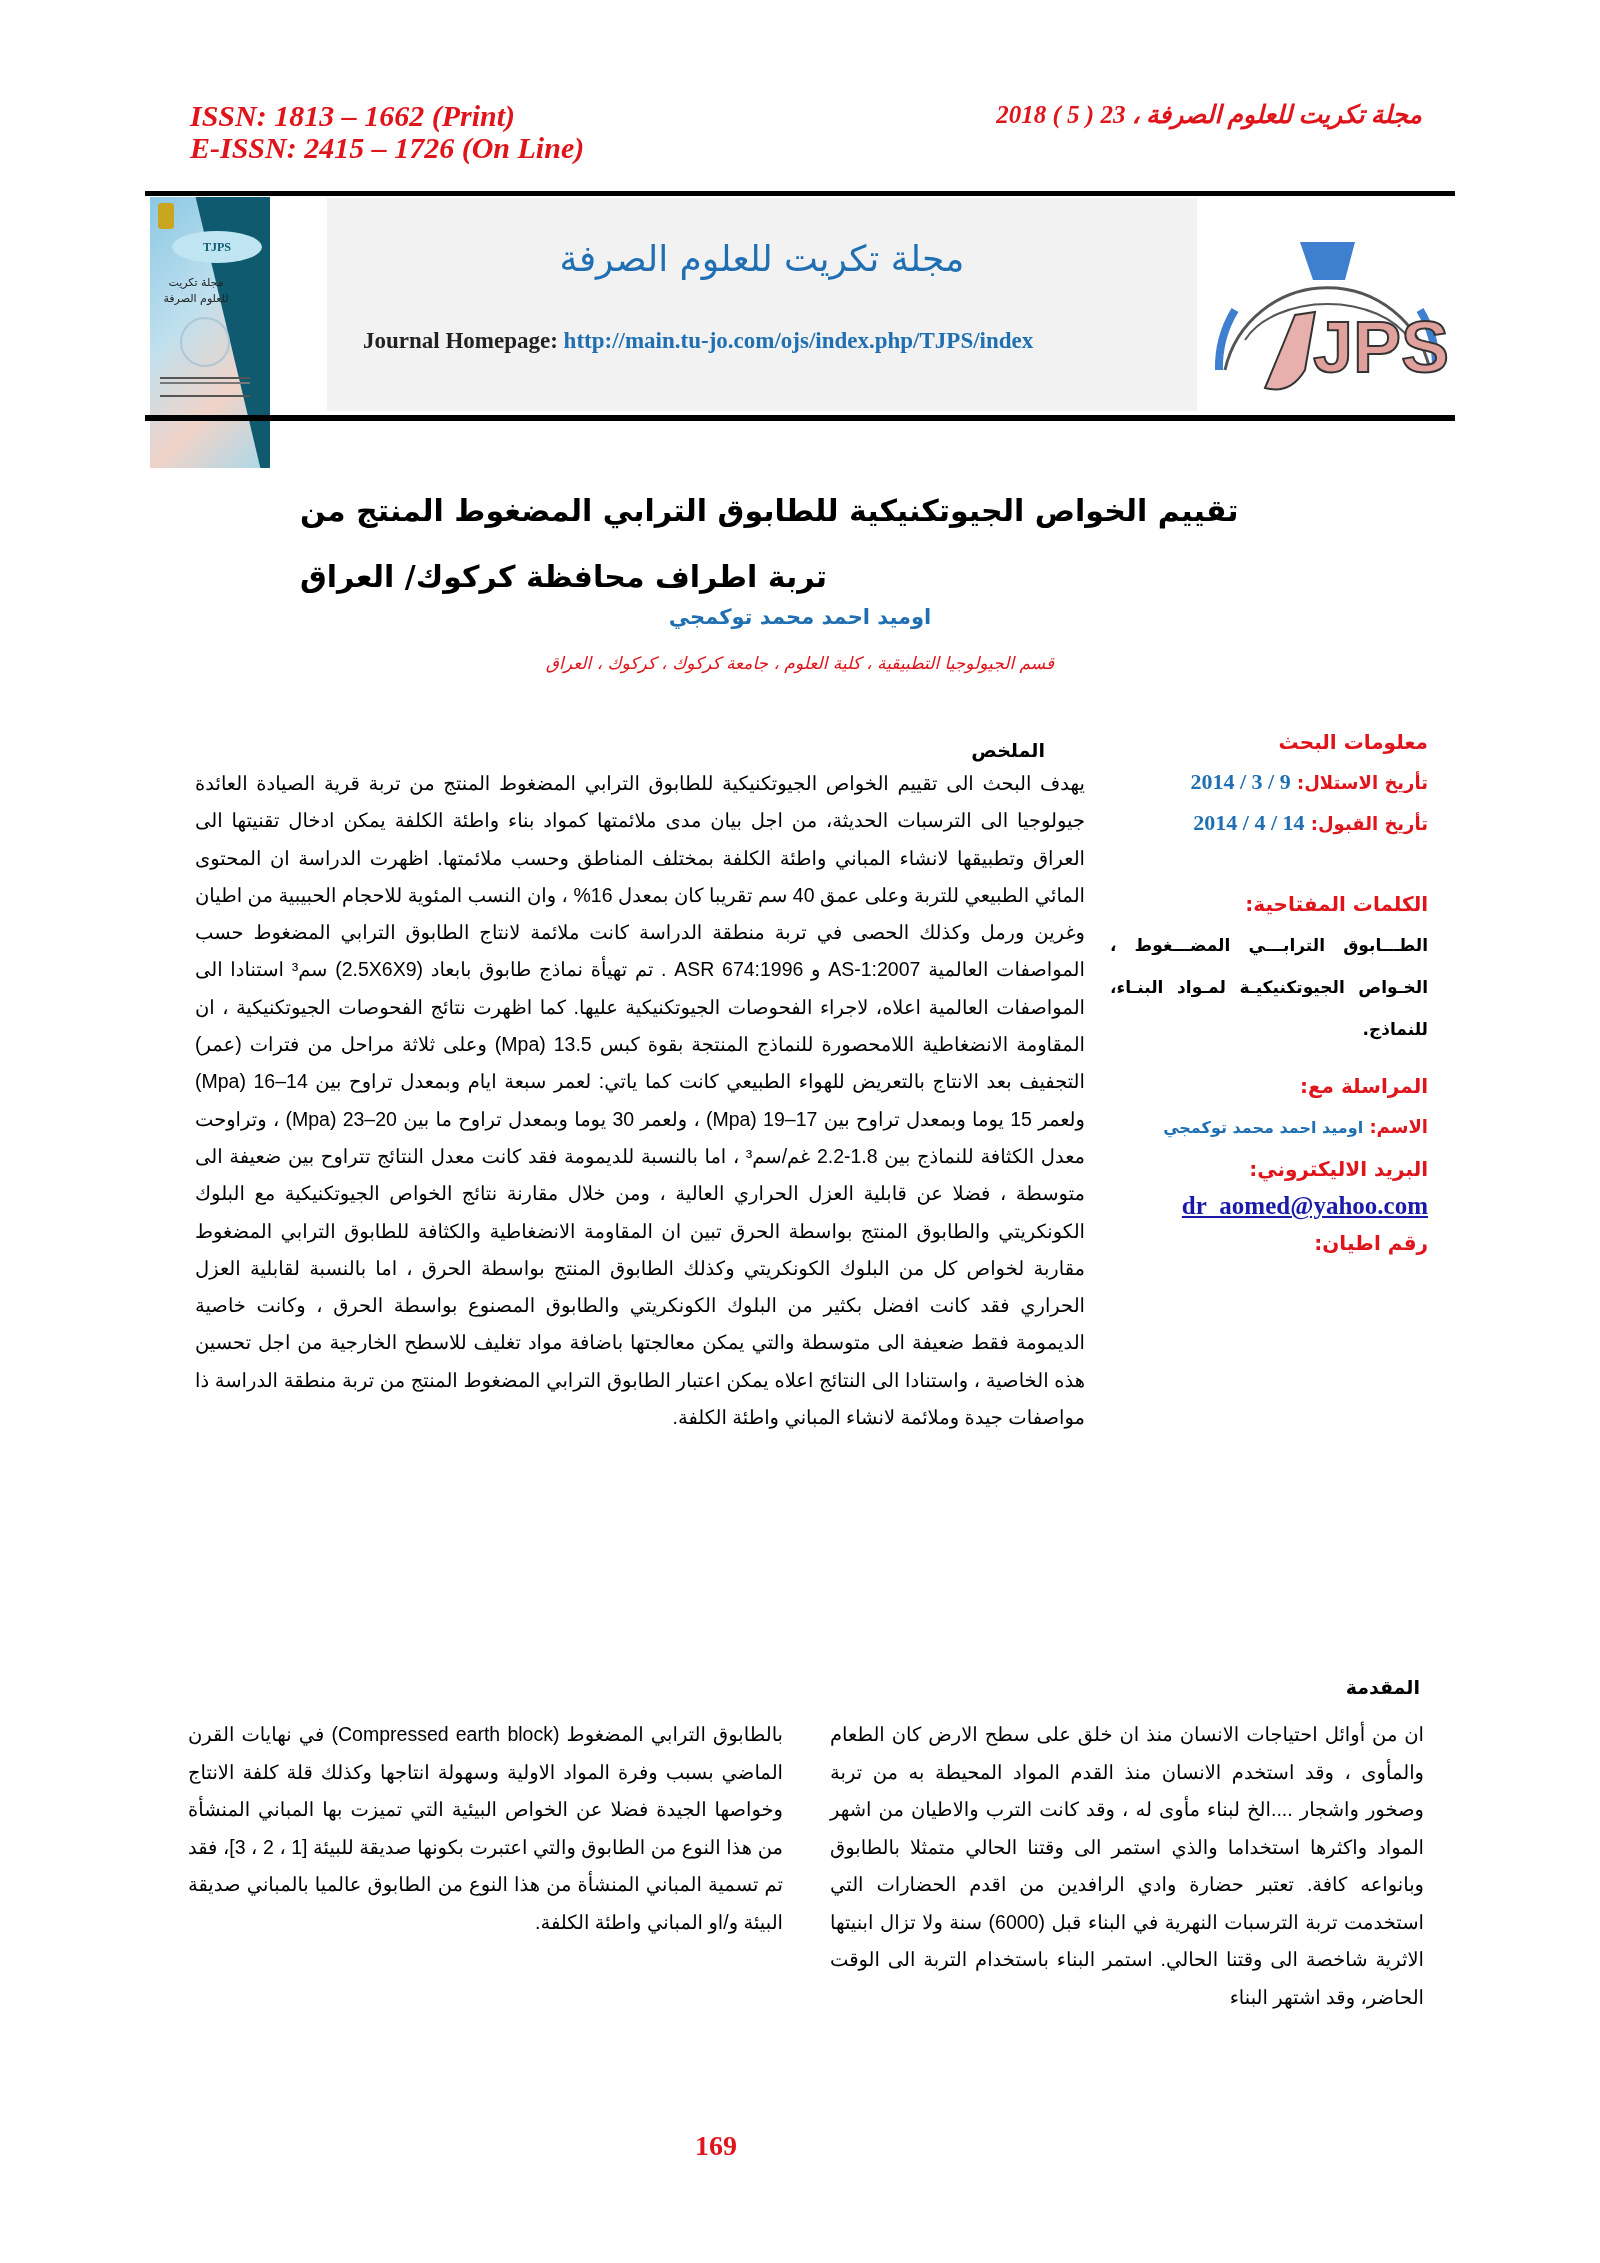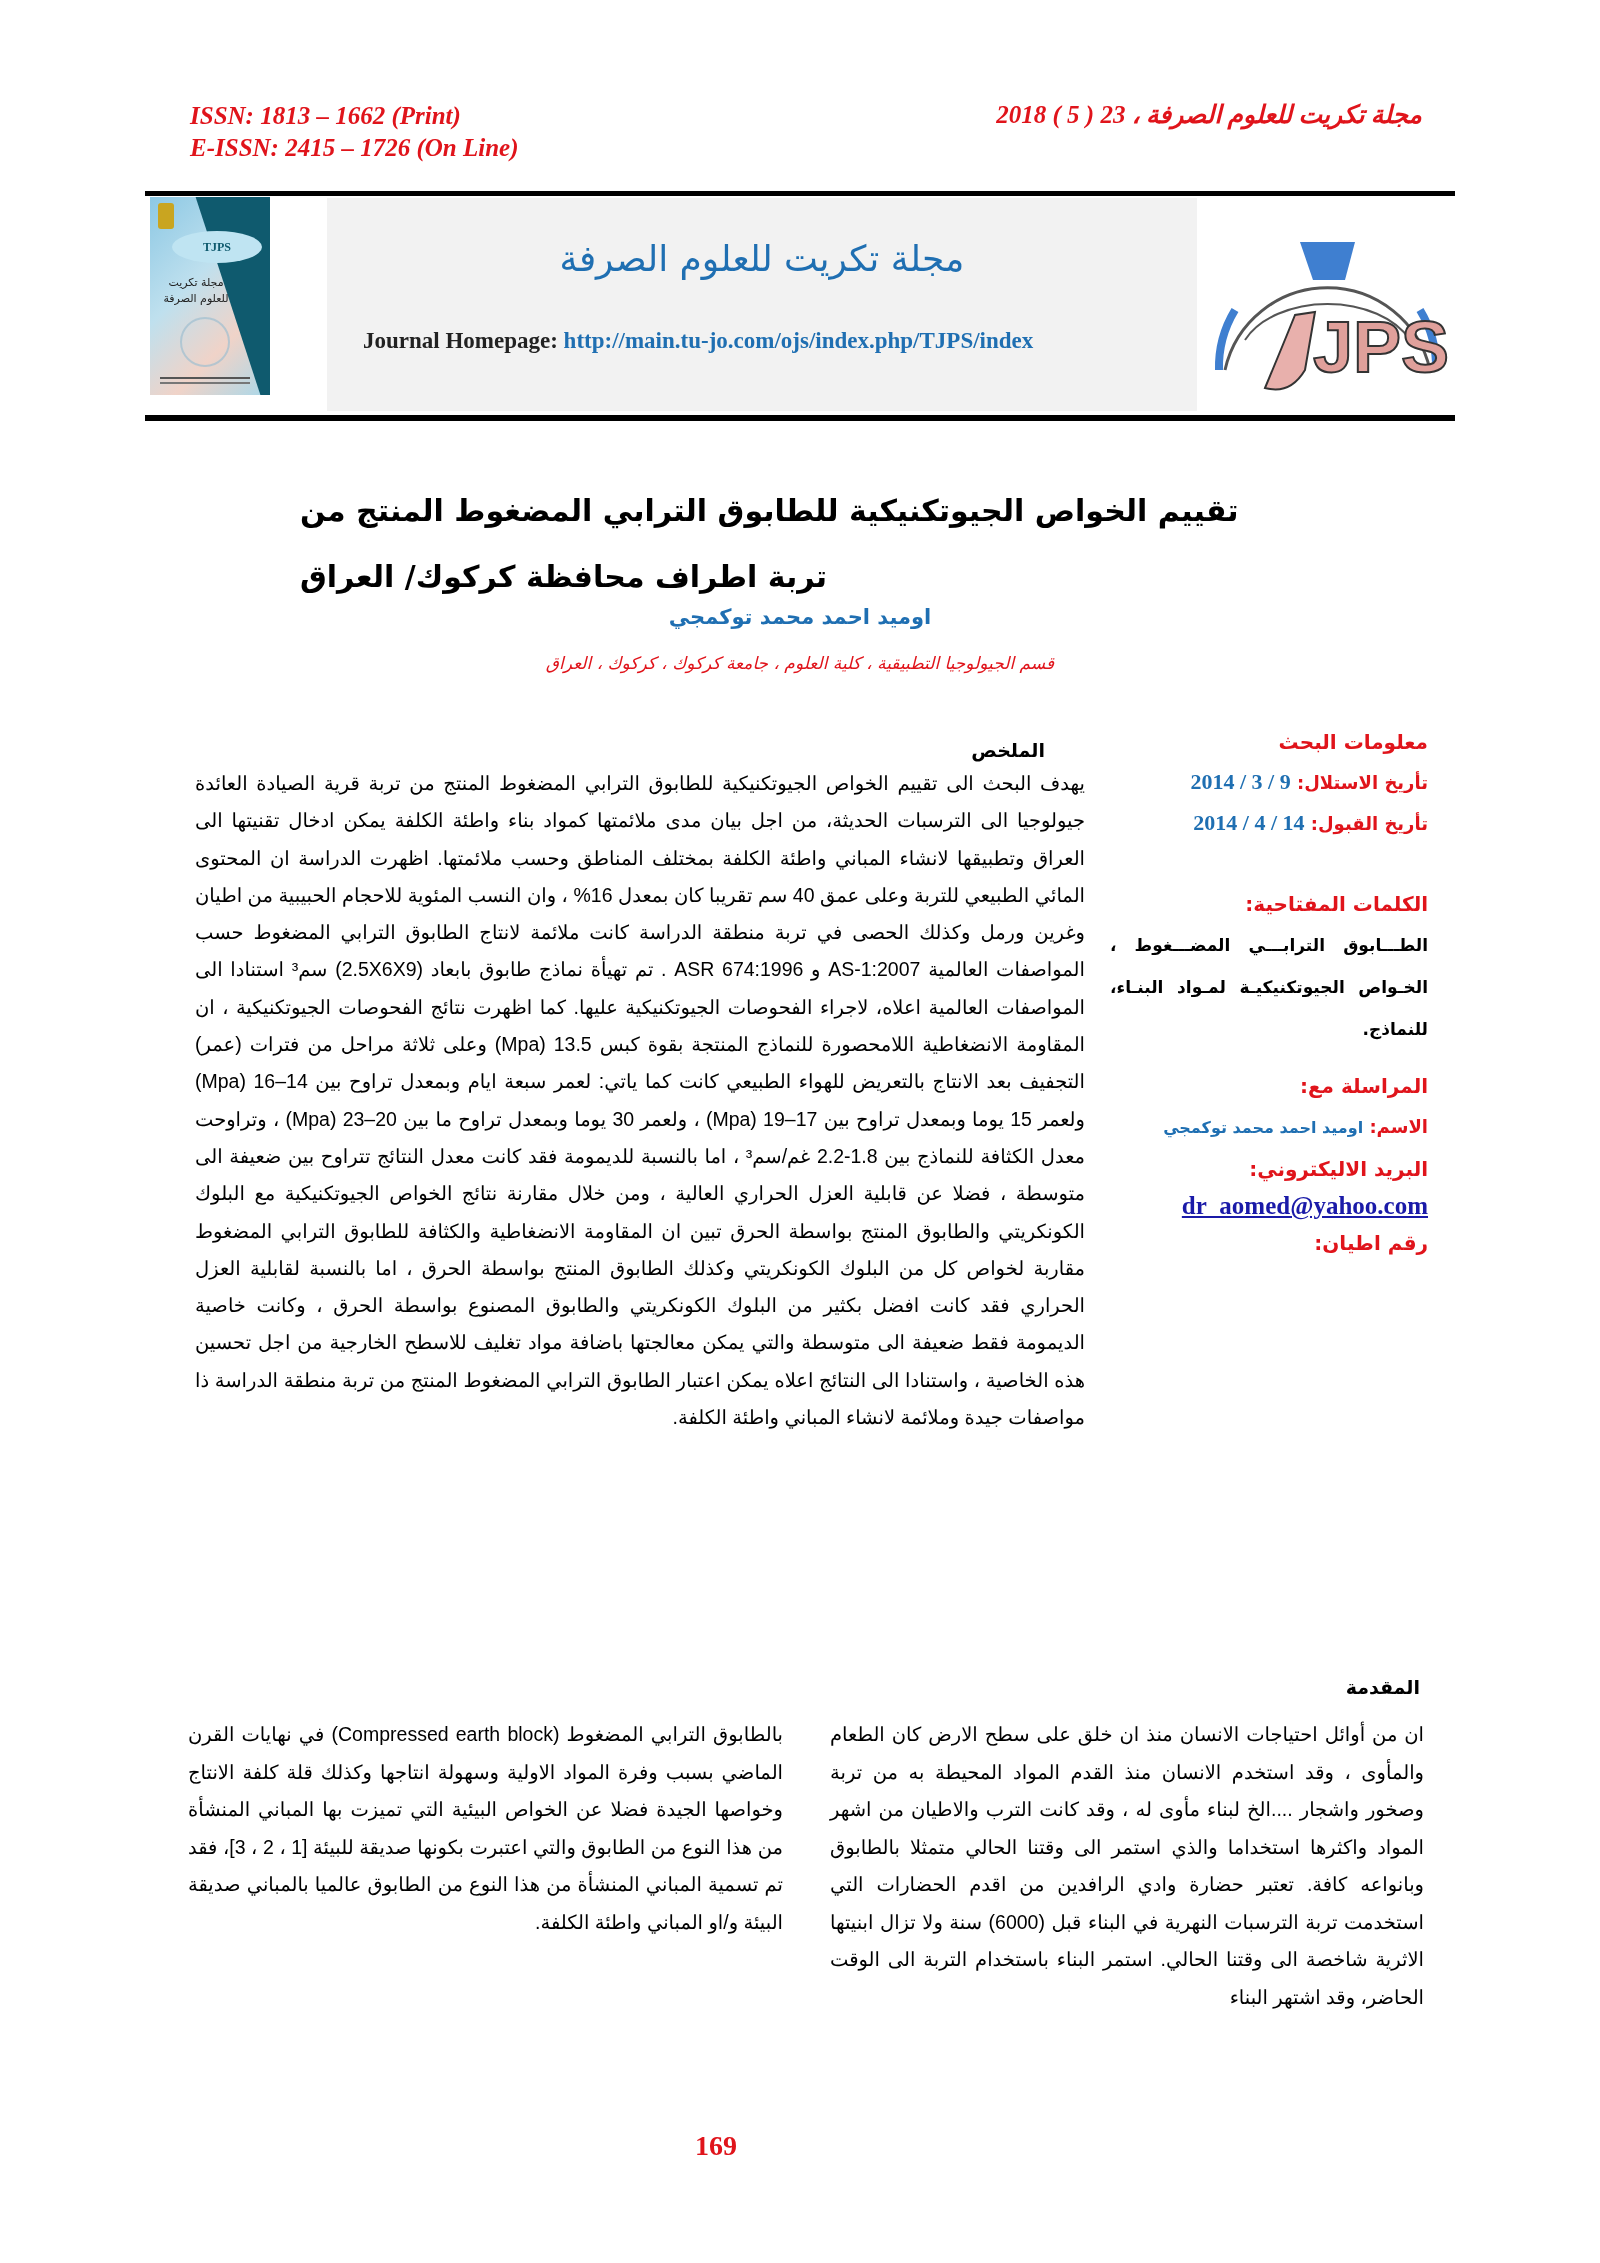--- a/index.html
+++ b/index.html
@@ -1,26 +1,26 @@
 <!DOCTYPE html>
 <html><head>
 <meta charset="utf-8">
 <style>
   * { box-sizing: border-box; margin: 0; padding: 0; }
   html, body { width: 1600px; height: 2263px; background: #ffffff; }
   body { position: relative; font-family: "DejaVu Sans", sans-serif; color: #000; overflow: hidden; }
 
-  .top-meta-left { position: absolute; left: 190px; top: 100px; font-family: "Liberation Serif", serif; font-style: italic; font-weight: bold; font-size: 25px; color: #e0141b; line-height: 32px; direction: ltr; }
+  .top-meta-left { position: absolute; left: 190px; top: 100px; font-family: "Liberation Serif", serif; font-style: italic; font-weight: bold; font-size: 30px; color: #e0141b; line-height: 32px; direction: ltr; }
   .top-meta-right { position: absolute; right: 178px; top: 100px; font-family: "Liberation Serif", serif; font-style: italic; font-weight: bold; font-size: 25px; color: #e0141b; direction: rtl; white-space: nowrap; }
 
   .banner-rule { position: absolute; left: 145px; width: 1310px; height: 5px; background: #000; }
   .banner-rule.top { top: 191px; }
   .banner-rule.bottom { top: 415px; height: 6px; }
 
-  .cover { position: absolute; left: 150px; top: 197px; width: 120px; height: 198px; background: linear-gradient(135deg, #8cc8e4 0%, #bfe0ee 40%, #f0d3c8 70%, #a8d8ea 100%); overflow: hidden; }
+  .cover { position: absolute; left: 150px; top: 197px; width: 120px; height: 271px; background: linear-gradient(135deg, #8cc8e4 0%, #bfe0ee 40%, #f0d3c8 70%, #a8d8ea 100%); overflow: hidden; }
   .cover .dark { position: absolute; right: 0; top: 0; width: 100%; height: 100%; background: #0f5a6e; clip-path: polygon(38% 0, 100% 0, 100% 100%, 92% 100%); }
   .cover .oval { position: absolute; left: 22px; top: 34px; width: 90px; height: 32px; border-radius: 50%; background: #bfe4f2; text-align: center; font-family: "Liberation Serif", serif; font-weight: bold; font-size: 12px; color: #0f5a6e; line-height: 32px; }
   .cover .ttl { position: absolute; left: 6px; top: 78px; width: 80px; text-align: center; font-size: 11px; line-height: 16px; color: #222; direction: rtl; }
   .cover .emblem { position: absolute; left: 8px; top: 6px; width: 16px; height: 26px; background: #c9a520; border-radius: 3px; }
   .cover .seal { position: absolute; left: 30px; top: 120px; width: 50px; height: 50px; border-radius: 50%; border: 2px solid #9fbfd0; opacity: 0.7; }
   .cover .fine { position: absolute; left: 10px; top: 180px; width: 90px; height: 2px; background: #555; box-shadow: 0 5px 0 #777, 0 18px 0 #555; }
 
   .banner-mid { position: absolute; left: 327px; top: 198px; width: 870px; height: 213px; background: #f2f2f2; }
   .journal-title-ar { position: absolute; left: 0; width: 100%; top: 40px; text-align: center; direction: rtl; font-family: "DejaVu Sans", sans-serif; font-size: 36px; color: #1f6fb2; font-weight: normal; }
   .homepage { position: absolute; left: 36px; top: 130px; font-family: "Liberation Serif", serif; font-weight: bold; font-size: 23px; color: #222; white-space: nowrap; text-align: center; }

